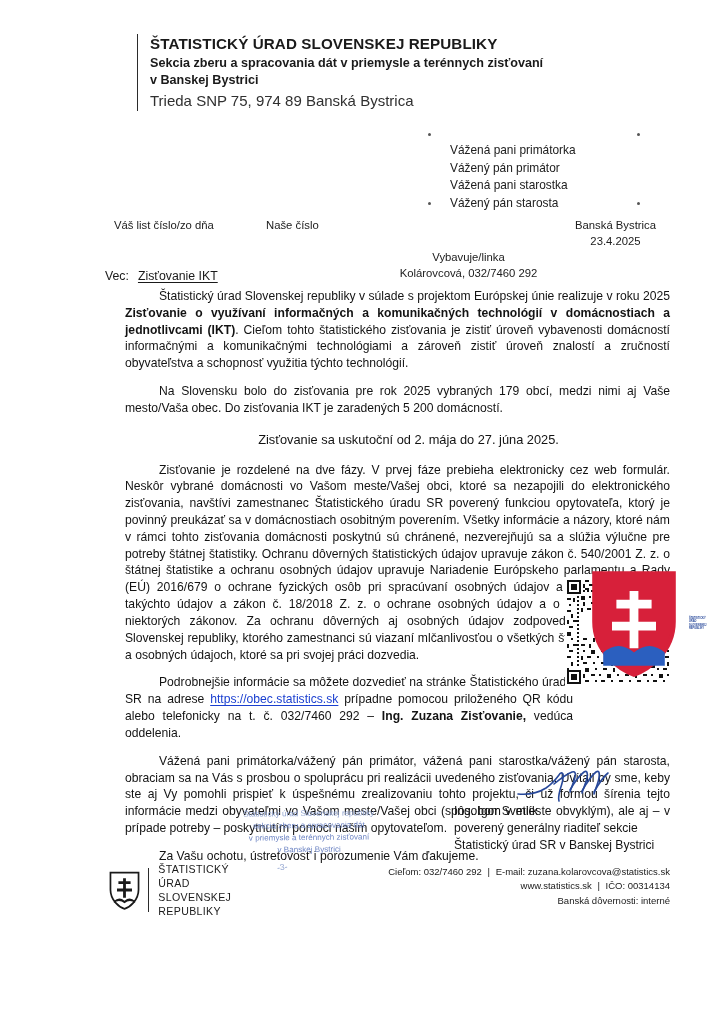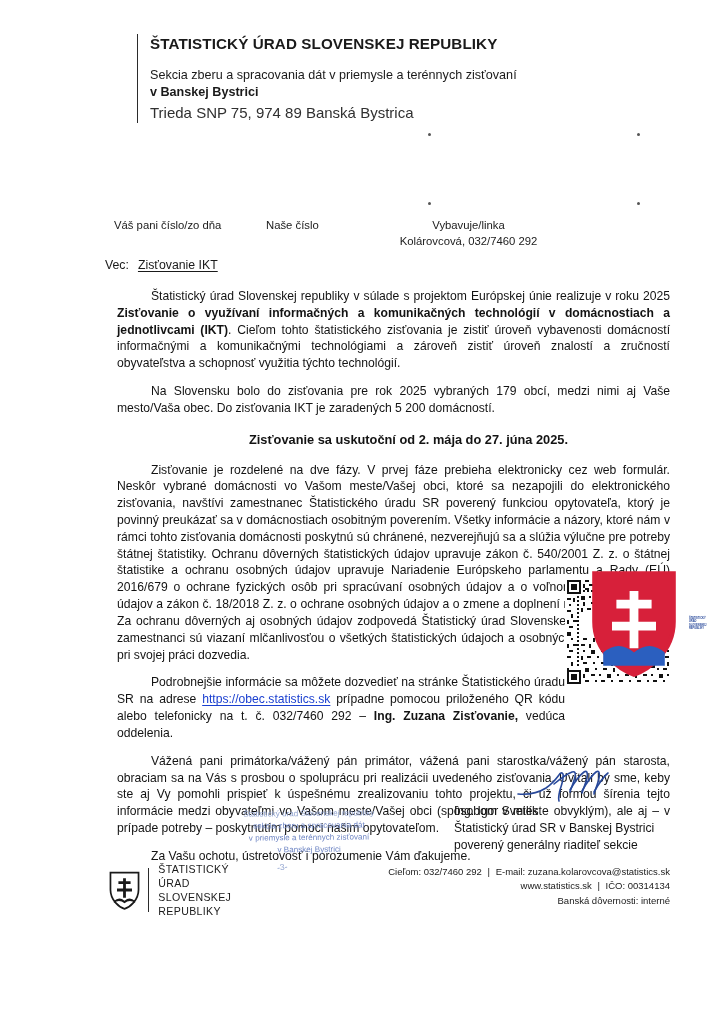--- a/index.html
+++ b/index.html
@@ -30,23 +30,23 @@
   }
   .lh-line1 {
     font-size: 15.2px;
     font-weight: bold;
     letter-spacing: 0.1px;
     line-height: 1.26;
     white-space: nowrap;
   }
   .lh-line2 {
     font-size: 12.6px;
-    font-weight: normal;
+    font-weight: bold;
     line-height: 1.34;
-    margin-top: 14px;
+    margin-top: 2px;
   }
   .lh-line3 {
     font-size: 12.6px;
     font-weight: bold;
     line-height: 1.34;
   }
   .lh-line4 {
     font-size: 15px;
     font-weight: normal;
     line-height: 1.34;
@@ -92,34 +92,34 @@
     font-size: 11.3px;
     color: #202020;
   }
   .ref-cols {
     display: flex;
     align-items: flex-start;
   }
   .ref-col { }
   .ref-col.c1 { width: 152px; }
   .ref-col.c2 { width: 110px; }
-  .ref-col.c3 { width: 185px; text-align: center; }
+  .ref-col.c3 { width: 185px; text-align: center; margin-top: 32px; }
   .ref-col.c4 { flex: 1; text-align: center; }
   .ref-head { white-space: nowrap; }
   .ref-sub {
     margin-top: 4px;
     white-space: nowrap;
     text-align: center;
   }
 
   
   .vec-row {
     position: absolute;
     left: 105px;
-    top: 258px;
+    top: 269px;
     font-size: 12.3px;
     color: #1a1a1a;
     white-space: nowrap;
   }
   .vec-label { }
   .vec-value {
     margin-left: 9px;
     text-decoration: underline;
     text-underline-offset: 2px;
   }
@@ -129,27 +129,27 @@
     position: absolute;
     left: 113px;
     top: 288px;
     width: 557px;
     font-size: 12.15px;
     line-height: 1.385;
     text-align: justify;
     color: #131313;
   }
   .body-text p {
-    margin: 0 0 11px 4px;
+    margin: 0 0 11px 12px;
     text-indent: 34px;
   }
   .body-text b { font-weight: bold; }
   .head-center {
     text-align: center;
-    font-weight: bold;
+    font-weight: normal;
     font-size: 12.8px;
     text-indent: 0;
     margin: 14px 0 13px 0 !important;
   }
   .link {
     color: #1a3fd0;
     text-decoration: underline;
     text-underline-offset: 1.5px;
   }
   .wrap-narrow { width: 448px; }
@@ -279,35 +279,45 @@
     <div class="lh-line2">Sekcia zberu a spracovania dát v priemysle a terénnych zisťovaní</div>
     <div class="lh-line3">v Banskej Bystrici</div>
     <div class="lh-line4">Trieda SNP 75, 974 89  Banská Bystrica</div>
   </div>
 
   <div class="address-block">
     <span class="corner-mark cm-tl"></span>
     <span class="corner-mark cm-tr"></span>
     <span class="corner-mark cm-bl"></span>
     <span class="corner-mark cm-br"></span>
+    <div class="addr-lines">
+      <div>Vážená pani primátorka</div>
+      <div>Vážený pán primátor</div>
+      <div>Vážená pani starostka</div>
+      <div>Vážený pán starosta</div>
+    </div>
   </div>
 
   <div class="ref-row">
     <div class="ref-cols">
       <div class="ref-col c1">
-        <div class="ref-head">Váš pani číslo/zo dňa</div>
+        <div class="ref-head">Váš list číslo/zo dňa</div>
         <div class="ref-sub"></div>
       </div>
       <div class="ref-col c2">
         <div class="ref-head">Naše číslo</div>
         <div class="ref-sub"></div>
       </div>
       <div class="ref-col c3">
         <div class="ref-head">Vybavuje/linka</div>
         <div class="ref-sub">Kolárovcová, 032/7460 292</div>
+      </div>
+      <div class="ref-col c4">
+        <div class="ref-head">Banská Bystrica</div>
+        <div class="ref-sub">23.4.2025</div>
       </div>
     </div>
   </div>
 
   <div class="vec-row">
     <span class="vec-label">Vec:</span><span class="vec-value">Zisťovanie IKT</span>
   </div>
 
   <div class="body-text">
 
@@ -613,22 +623,22 @@
     <div class="sig-scribble">
       <svg width="130" height="34" viewBox="0 0 130 34">
         <path d="M6 24 C16 25 26 23 34 18 C40 14 44 9 47 5 C48 3 50 2 51 4 C52 7 50 14 48 20 C47 24 46 28 47 31" stroke="#27489a" stroke-width="1.6" fill="none" stroke-linecap="round"></path>
         <path d="M42 14 C48 9 55 4 60 2 C63 1 64 3 63 7 C62 12 59 18 58 22" stroke="#27489a" stroke-width="1.6" fill="none" stroke-linecap="round"></path>
         <path d="M58 20 C62 13 68 5 72 2 C75 0 76 3 75 8 C74 13 71 19 70 23" stroke="#27489a" stroke-width="1.6" fill="none" stroke-linecap="round"></path>
         <path d="M70 21 C74 14 80 5 84 2 C87 0 88 3 87 8 C86 14 83 20 82 24" stroke="#27489a" stroke-width="1.6" fill="none" stroke-linecap="round"></path>
         <path d="M82 22 C86 15 92 6 96 3" stroke="#27489a" stroke-width="1.6" fill="none" stroke-linecap="round"></path>
       </svg>
     </div>
     <div class="sig-name">Ing. Igor Svetlík</div>
+    <div class="sig-name">poverený generálny riaditeľ sekcie</div>
     <div class="sig-name">Štatistický úrad SR v Banskej Bystrici</div>
-    <div class="sig-name">poverený generálny riaditeľ sekcie</div>
   </div>
 
   <div class="stamp">
     <div class="stamp-l1">Štatistický úrad Slovenskej republiky</div>
     <div>sekcia zberu a spracovania dát</div>
     <div>v priemysle a terénnych zisťovaní</div>
     <div>v Banskej Bystrici</div>
   </div>
   <div class="page-num">-3-</div>
 

